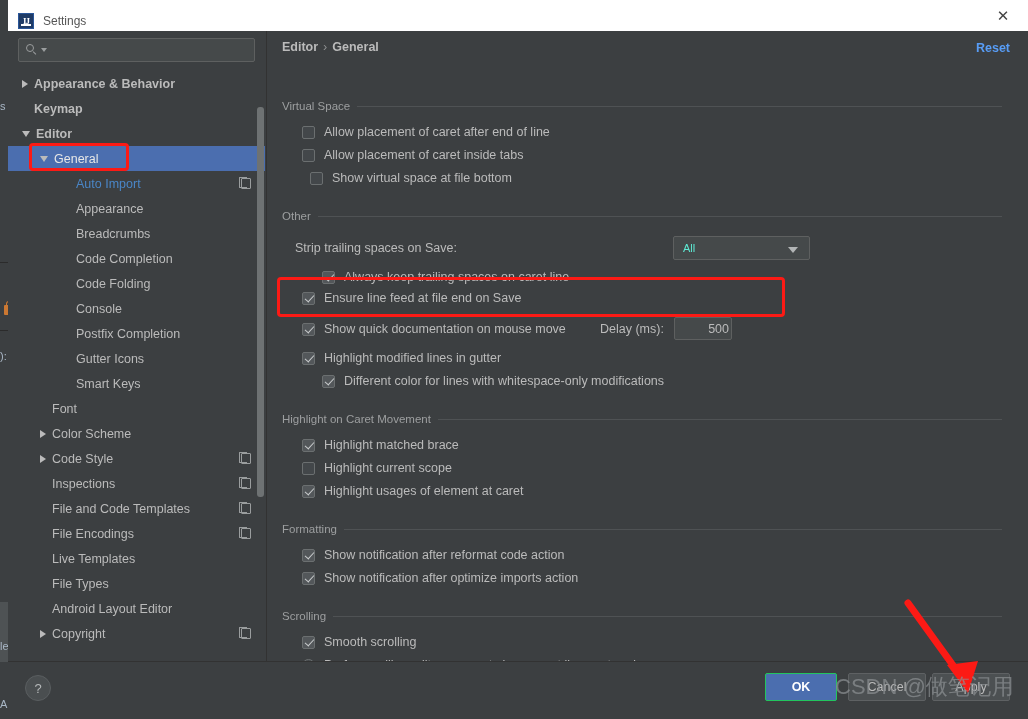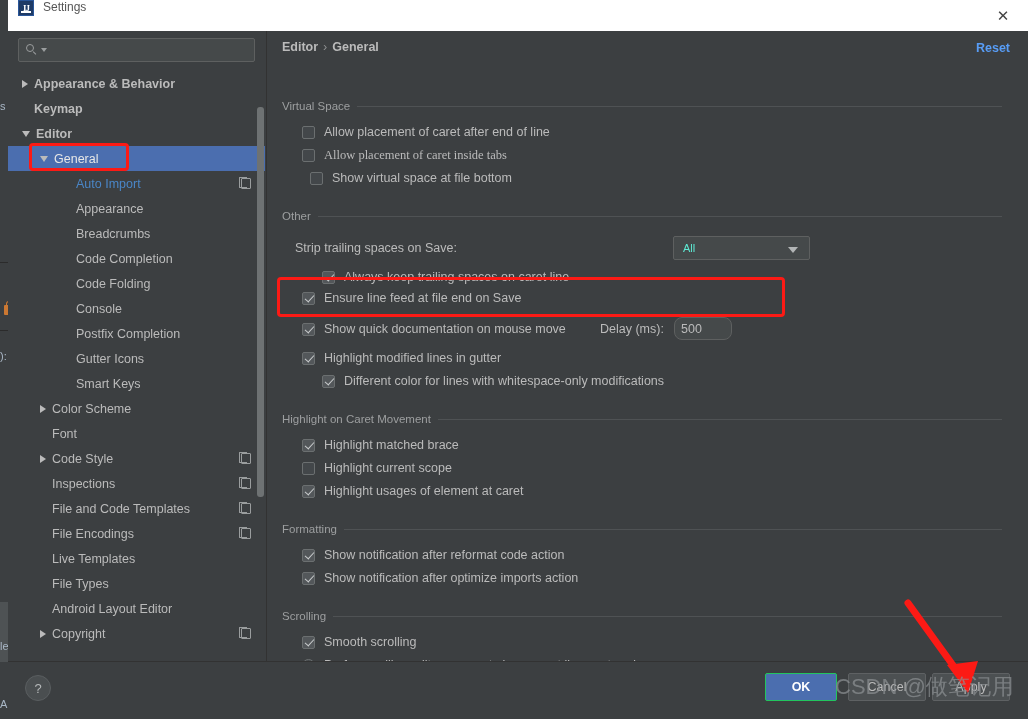--- a/index.html
+++ b/index.html
@@ -46,21 +46,21 @@
   }
   .bg-statusbar {
     position: absolute; left: 0; top: 662px; width: 22px; height: 57px;
     background: #3c3f41;
   }
 
   
   .titlebar {
     position: absolute; left: 8px; top: 0; width: 1020px; height: 42px;
     background: #ffffff;
-    display: flex; align-items: flex-start;
+    display: flex; align-items: center;
   }
   .title-icon {
     width: 16px; height: 16px; margin-left: 10px; margin-right: 9px;
     background: #1f3b66;
     border: 1px solid #2a5699;
     position: relative; flex: none;
     display: flex; align-items: center; justify-content: center;
   }
   .title-icon span {
     color: #ffffff; font-size: 9px; font-weight: bold;
@@ -241,23 +241,24 @@
     border-left: 5px solid transparent; border-right: 5px solid transparent;
     border-top: 6px solid #b2b5b6;
   }
 
   .delay-label {
     position: absolute; left: 333px; top: 291px;
     font-size: 12.5px; color: #bbbbbb;
   }
   .delay-input {
     position: absolute; left: 407px; top: 286px; width: 58px; height: 23px;
-    background: #45494a; border: 1px solid #5e6060; border-radius: 8px;
+    background: #45494a; border: 1px solid #5e6060; border-radius: 2px;
     color: #bbbbbb; font-size: 12.5px; padding-left: 6px; outline: none;
     font-family: "Liberation Sans", sans-serif;
+    text-align: right;
   }
 
   
   .redbox {
     position: absolute; border: 3px solid #fc1a15; border-radius: 4px;
     pointer-events: none;
   }
   .red-arrow { position: absolute; pointer-events: none; }
 
   
@@ -383,26 +384,26 @@
           </div>
           <div class="tree-row" style="padding-left: 56px;">
             <span class="arrow none"></span>
             <span class="label">Gutter Icons</span>
           </div>
           <div class="tree-row" style="padding-left: 56px;">
             <span class="arrow none"></span>
             <span class="label">Smart Keys</span>
           </div>
           <div class="tree-row" style="padding-left: 32px;">
+            <span class="arrow none"></span>
+            <span class="label">Font</span>
+          </div>
+          <div class="tree-row" style="padding-left: 32px;">
             <span class="arrow right"></span>
             <span class="label">Color Scheme</span>
-          </div>
-          <div class="tree-row" style="padding-left: 32px;">
-            <span class="arrow none"></span>
-            <span class="label">Font</span>
           </div>
           <div class="tree-row" style="padding-left: 32px;">
             <span class="arrow right"></span>
             <span class="label">Code Style</span>
             <span class="copy-icon"></span>
           </div>
           <div class="tree-row" style="padding-left: 32px;">
             <span class="arrow none"></span>
             <span class="label">Inspections</span>
             <span class="copy-icon"></span>
@@ -451,21 +452,21 @@
       <div class="reset-link">Reset</div>
 
       <div class="group-header" style="top:69px;">
         <span>Virtual Space</span>
         <span class="rule"></span>
       </div>
       <div class="opt-row" style="left:35px; top:94px;">
         <span class="cbox"></span>
         <span class="label-text">Allow placement of caret after end of line</span>
       </div>
-      <div class="opt-row" style="left:35px; top:117px;font-family:Liberation Serif, serif;">
+      <div class="opt-row" style="left:35px; top:117px;">
         <span class="cbox"></span>
         <span class="label-text">Allow placement of caret inside tabs</span>
       </div>
       <div class="opt-row" style="left:35px; top:140px;padding-left:8px;">
         <span class="cbox"></span>
         <span class="label-text">Show virtual space at file bottom</span>
       </div>
 
       <div class="group-header" style="top:179px;">
         <span>Other</span>

